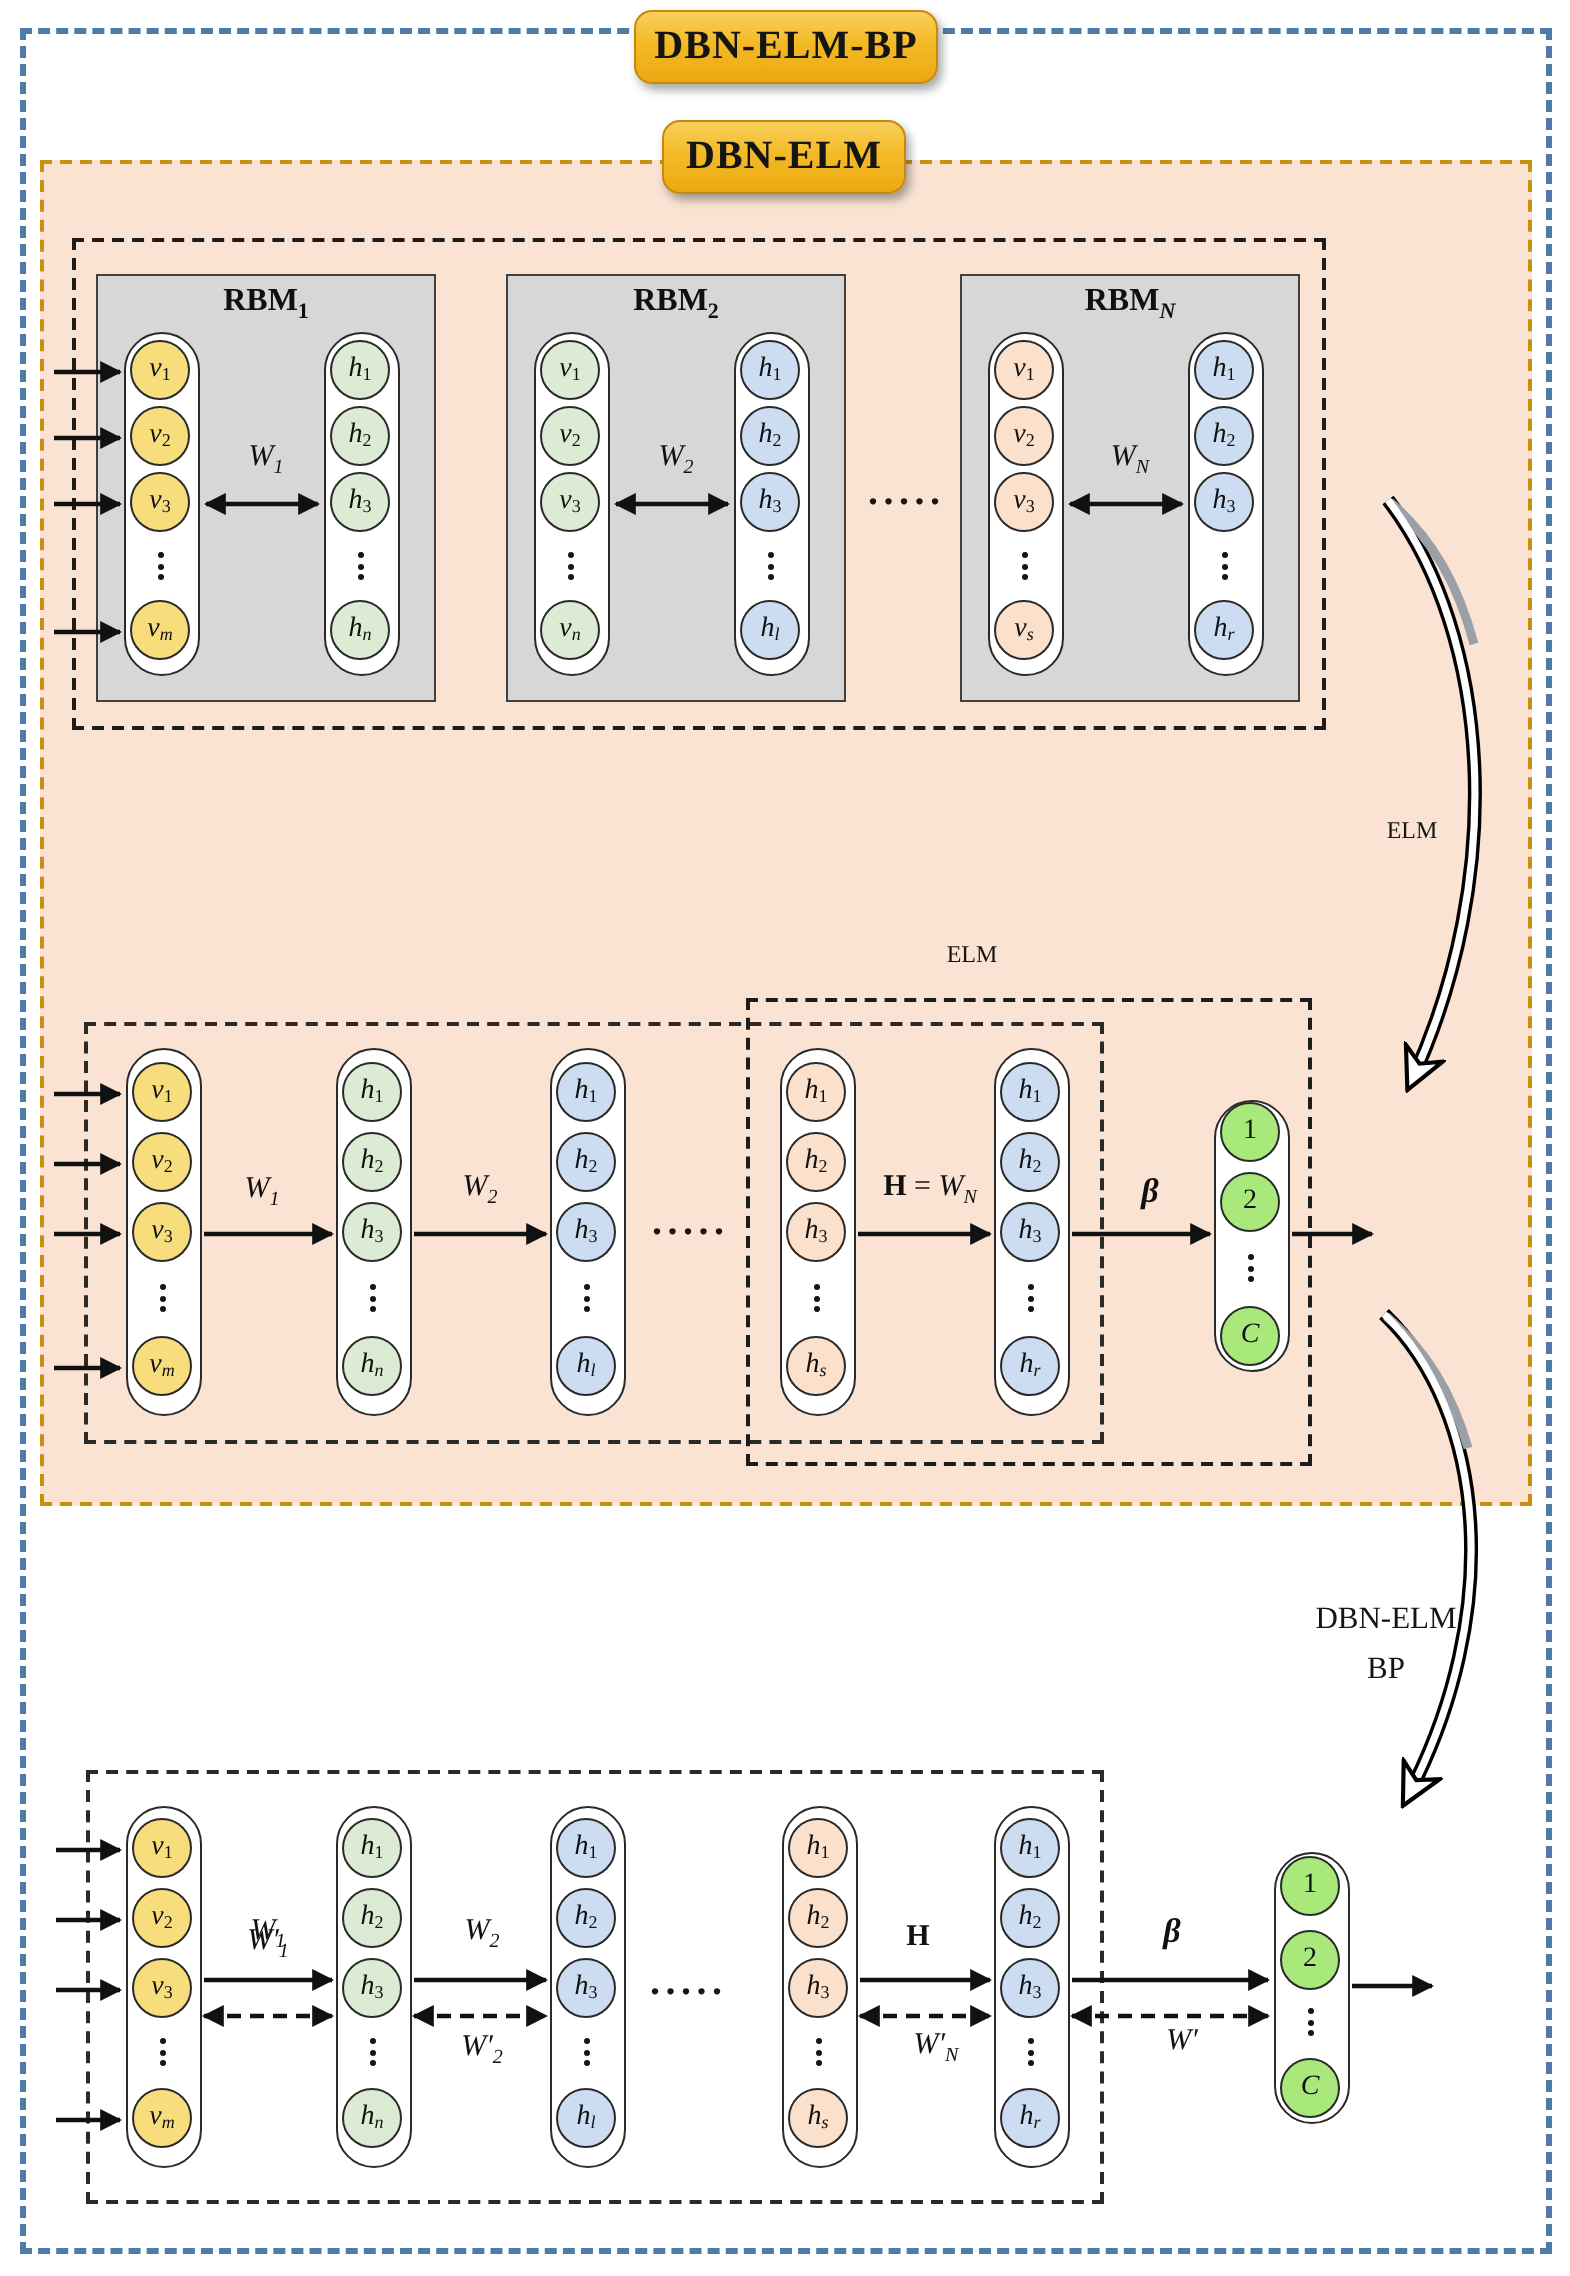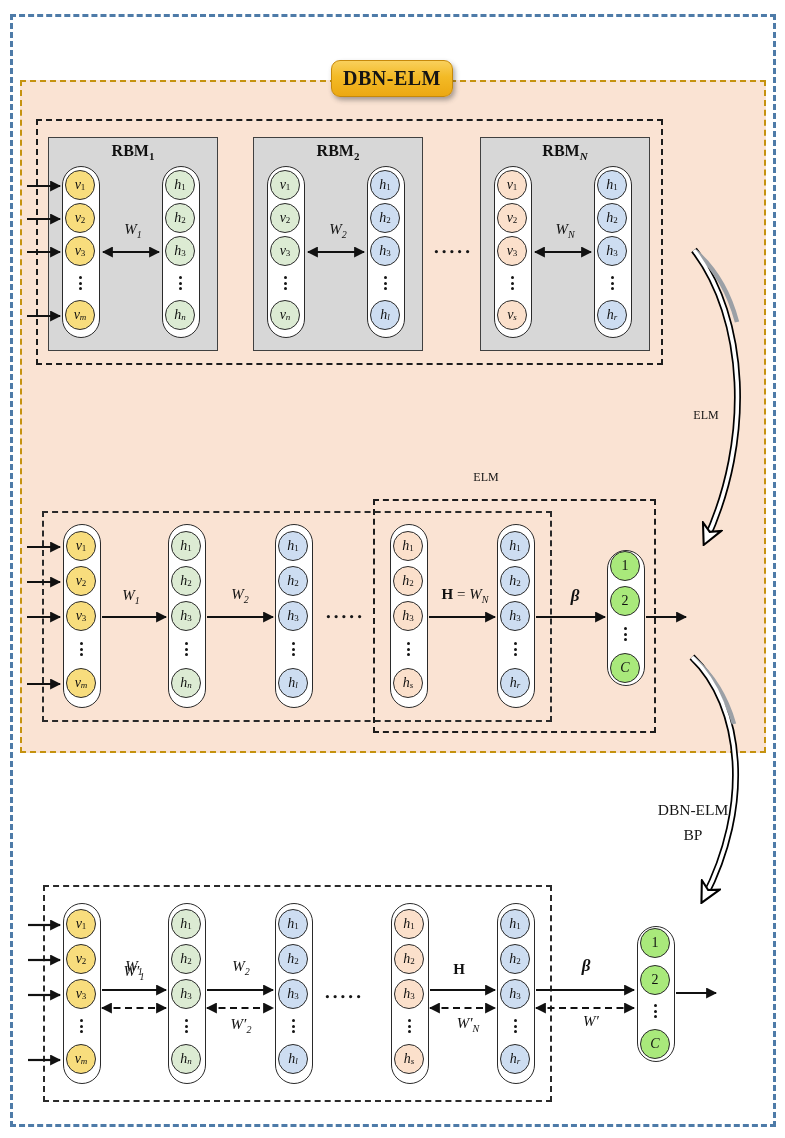--- a/index.html
+++ b/index.html
@@ -84,20 +84,23 @@
   #overlay { position: absolute; left: 0; top: 0; z-index: 4; pointer-events: none; }
 </style>
 </head>
 <body>
 
 <div id="canvas">
 
   <div class="abs outer-border"></div>
   <div class="abs region"></div>
 
+  <div class="abs gold-badge" id="badge-outer">
+    <span>DBN-ELM-BP</span>
+  </div>
   <div class="abs gold-badge" id="badge-inner">
     <span>DBN-ELM</span>
   </div>
 
   <div class="abs rbm-outer"></div>
   <div class="abs elm-box"></div>
   <div class="abs chain-box" id="chain-mid"></div>
   <div class="abs chain-box" id="chain-bottom"></div>
 
   <div class="abs section-label" id="elm-box-label">ELM</div>

